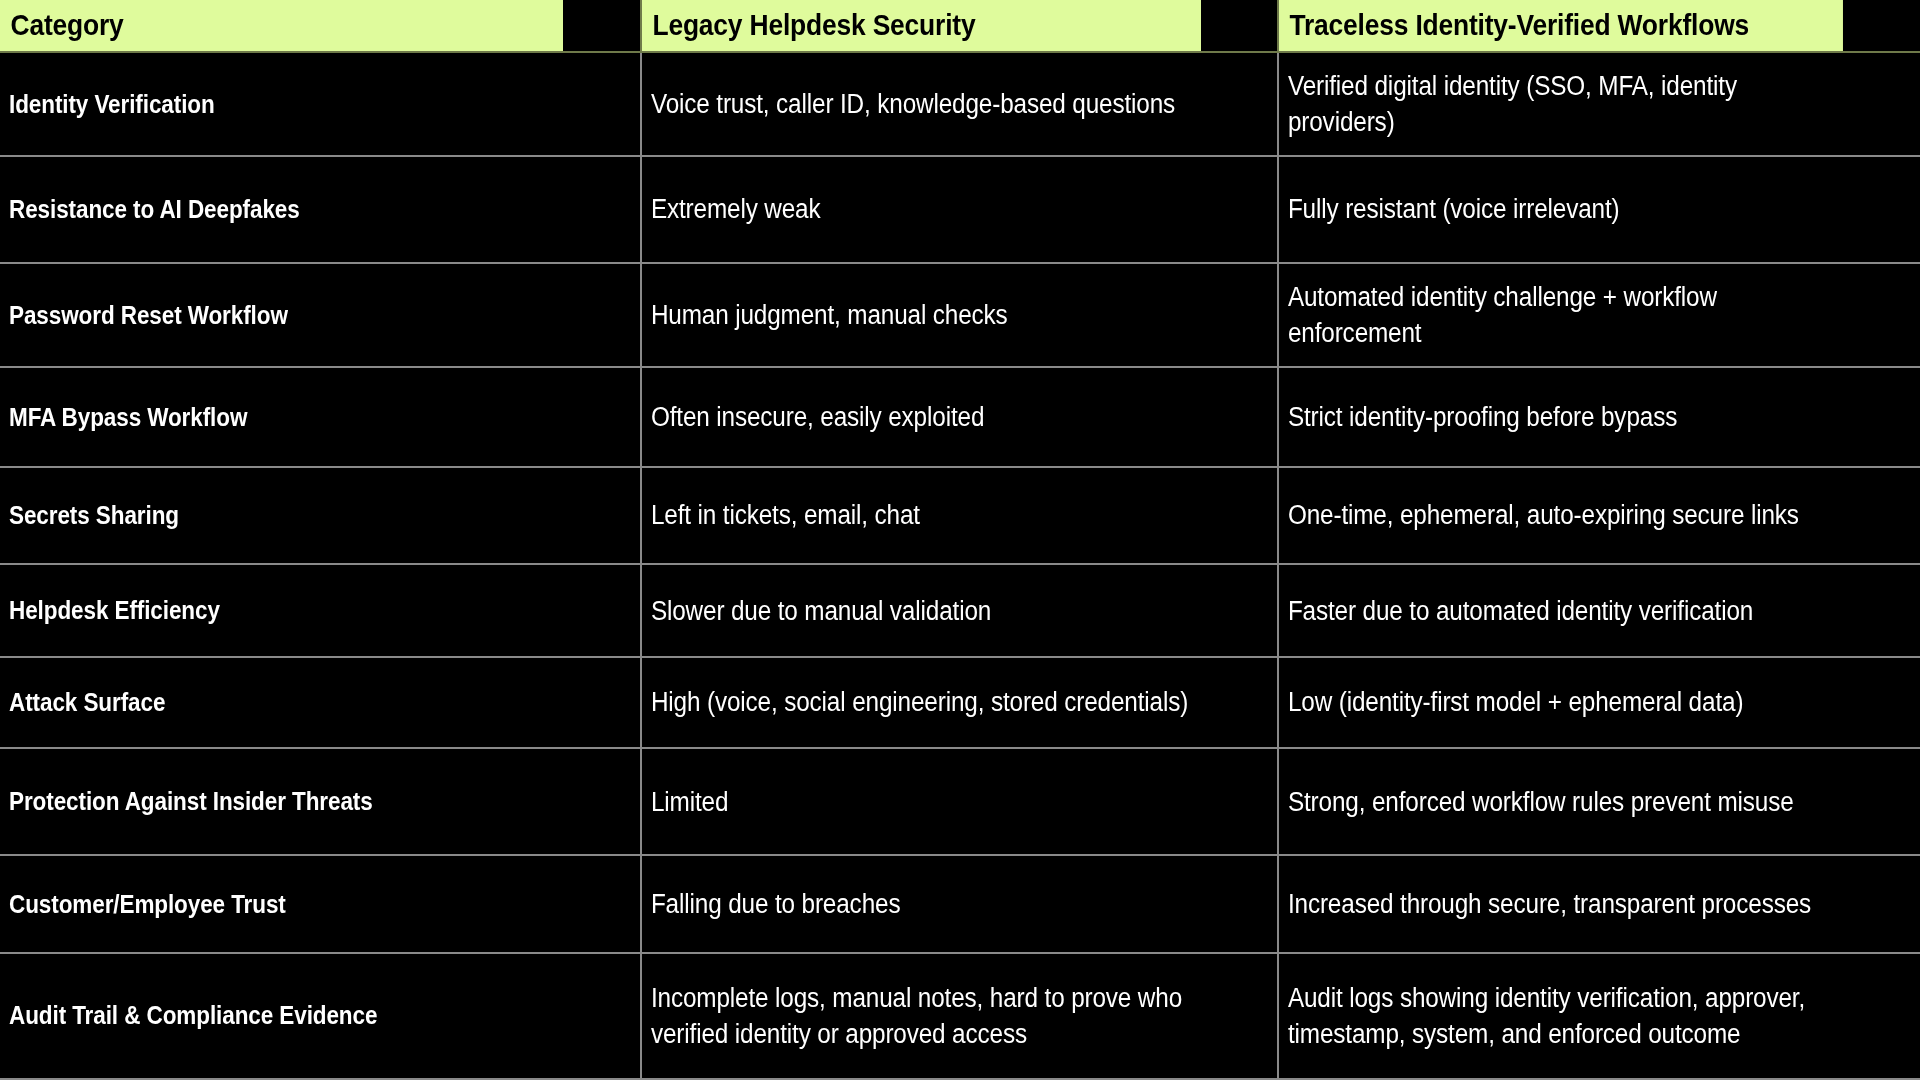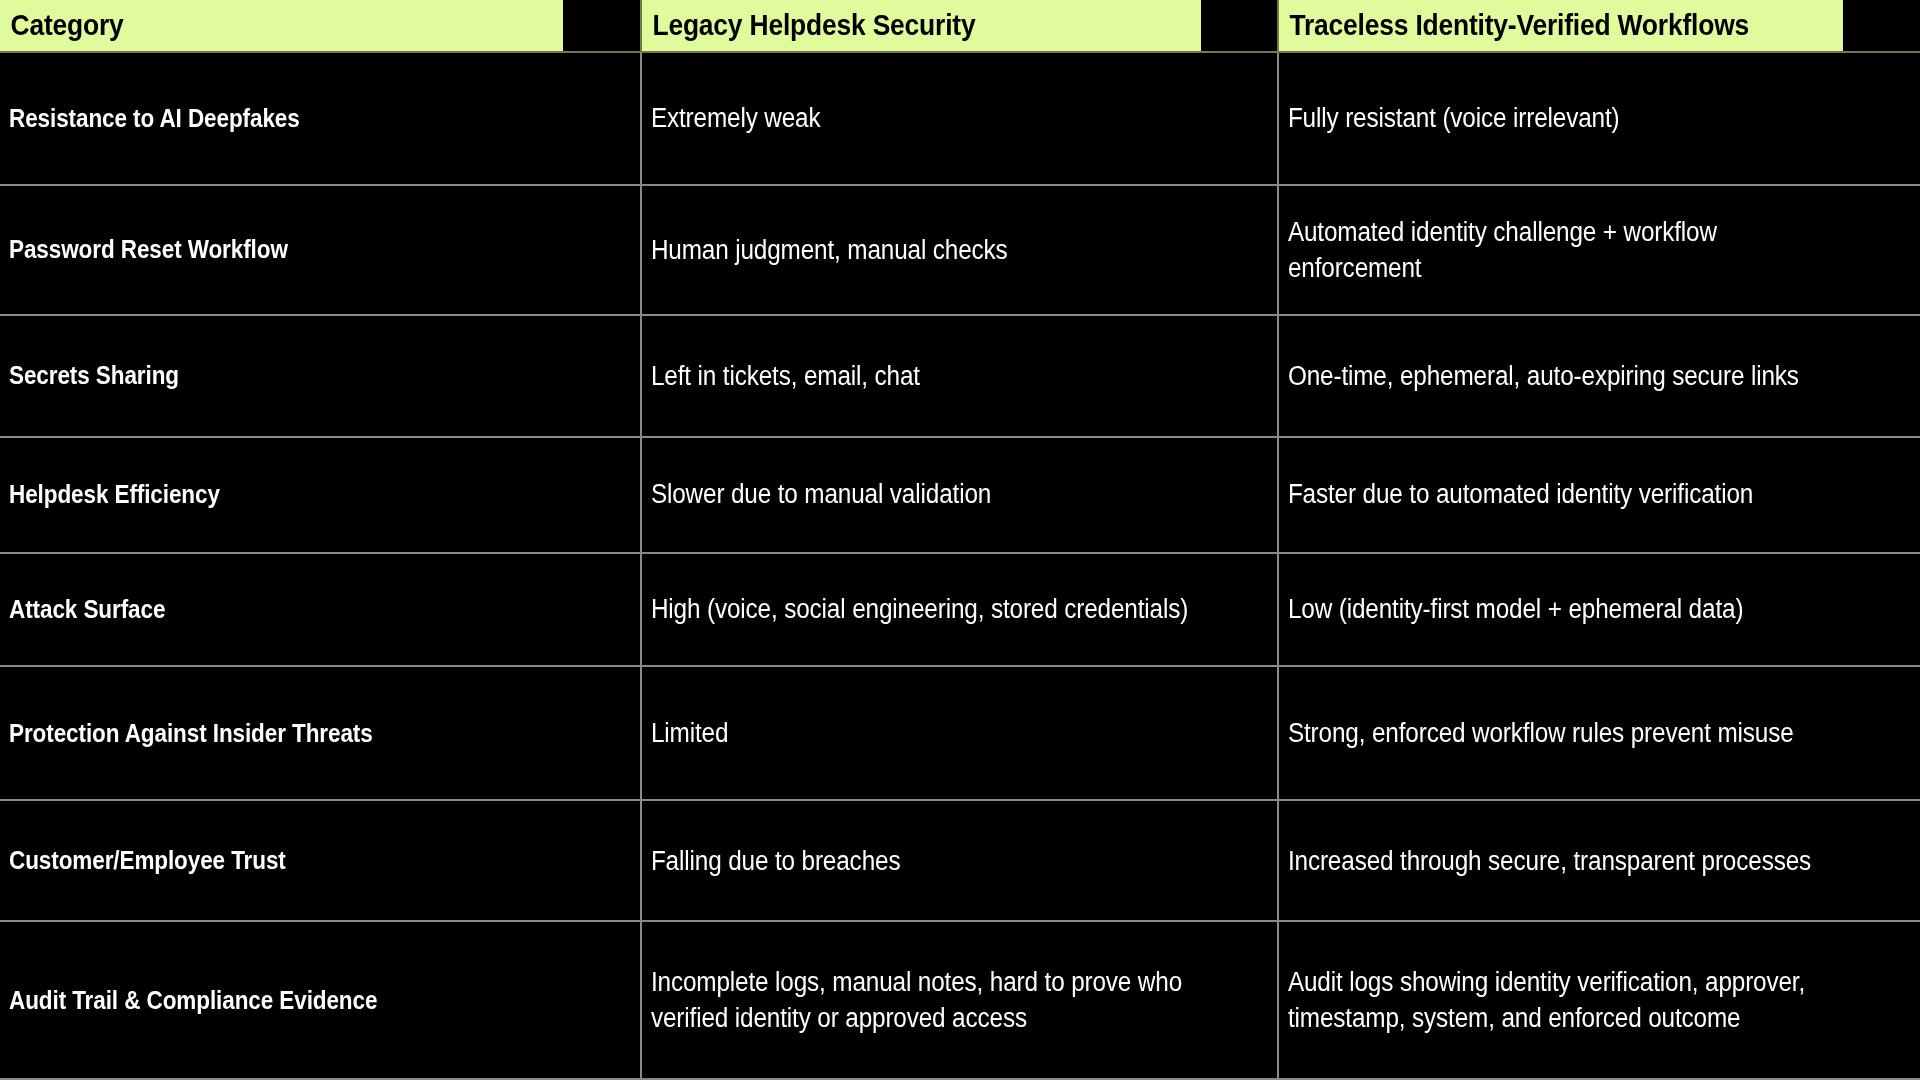--- a/index.html
+++ b/index.html
@@ -119,33 +119,43 @@
   </colgroup>
   <thead>
     <tr class="header-row">
       <th>Category</th>
       <th>Legacy Helpdesk Security</th>
       <th>Traceless Identity-Verified Workflows</th>
     </tr>
   </thead>
   <tbody>
 
+    <tr class="r0">
+      <td class="cell-category">Identity Verification</td>
+      <td class="cell-value">Voice trust, caller ID, knowledge-based questions</td>
+      <td class="cell-value">Verified digital identity (SSO, MFA, identity providers)</td>
+    </tr>
 
     <tr class="r1">
       <td class="cell-category">Resistance to AI Deepfakes</td>
       <td class="cell-value">Extremely weak</td>
       <td class="cell-value">Fully resistant (voice irrelevant)</td>
     </tr>
 
     <tr class="r2">
       <td class="cell-category">Password Reset Workflow</td>
       <td class="cell-value">Human judgment, manual checks</td>
       <td class="cell-value">Automated identity challenge + workflow enforcement</td>
     </tr>
 
+    <tr class="r3">
+      <td class="cell-category">MFA Bypass Workflow</td>
+      <td class="cell-value">Often insecure, easily exploited</td>
+      <td class="cell-value">Strict identity-proofing before bypass</td>
+    </tr>
 
     <tr class="r4">
       <td class="cell-category">Secrets Sharing</td>
       <td class="cell-value">Left in tickets, email, chat</td>
       <td class="cell-value">One-time, ephemeral, auto-expiring secure links</td>
     </tr>
 
     <tr class="r5">
       <td class="cell-category">Helpdesk Efficiency</td>
       <td class="cell-value">Slower due to manual validation</td>

